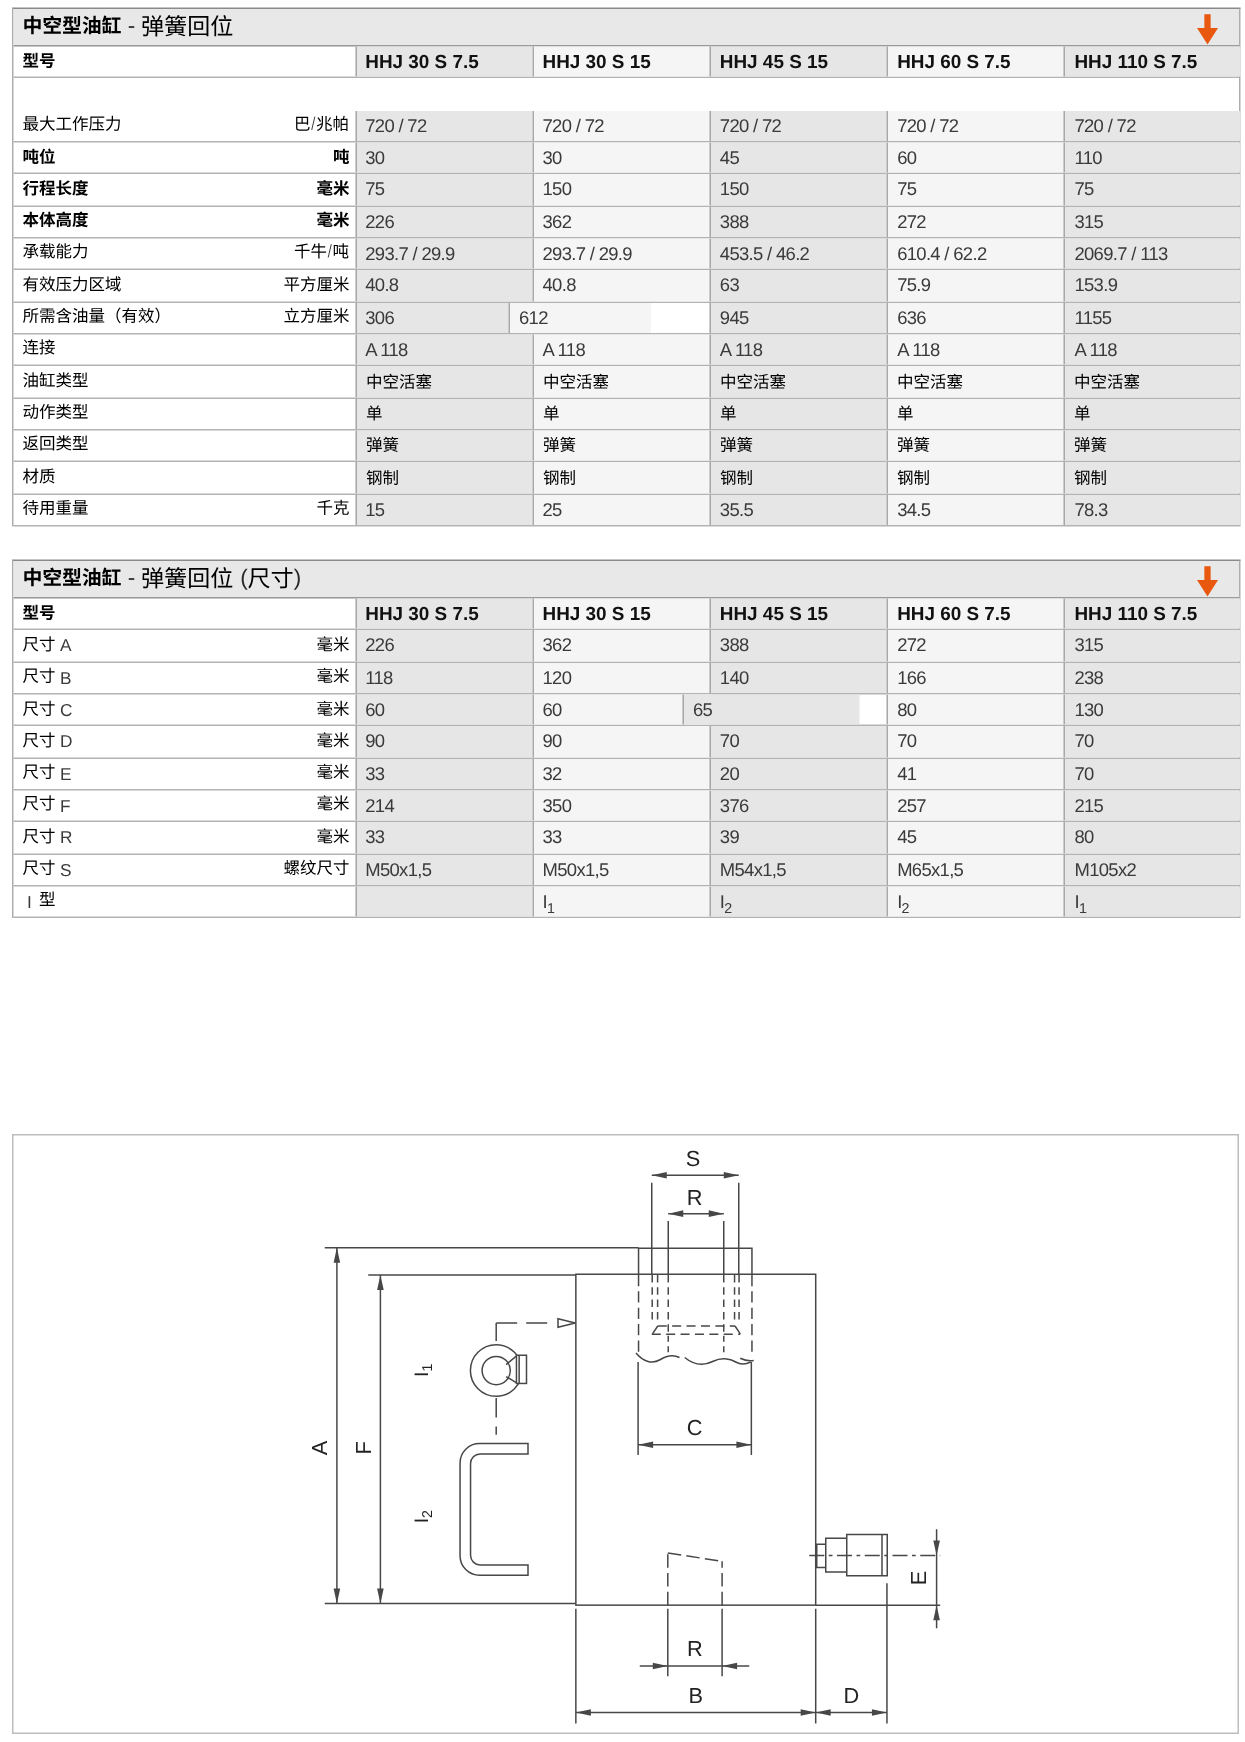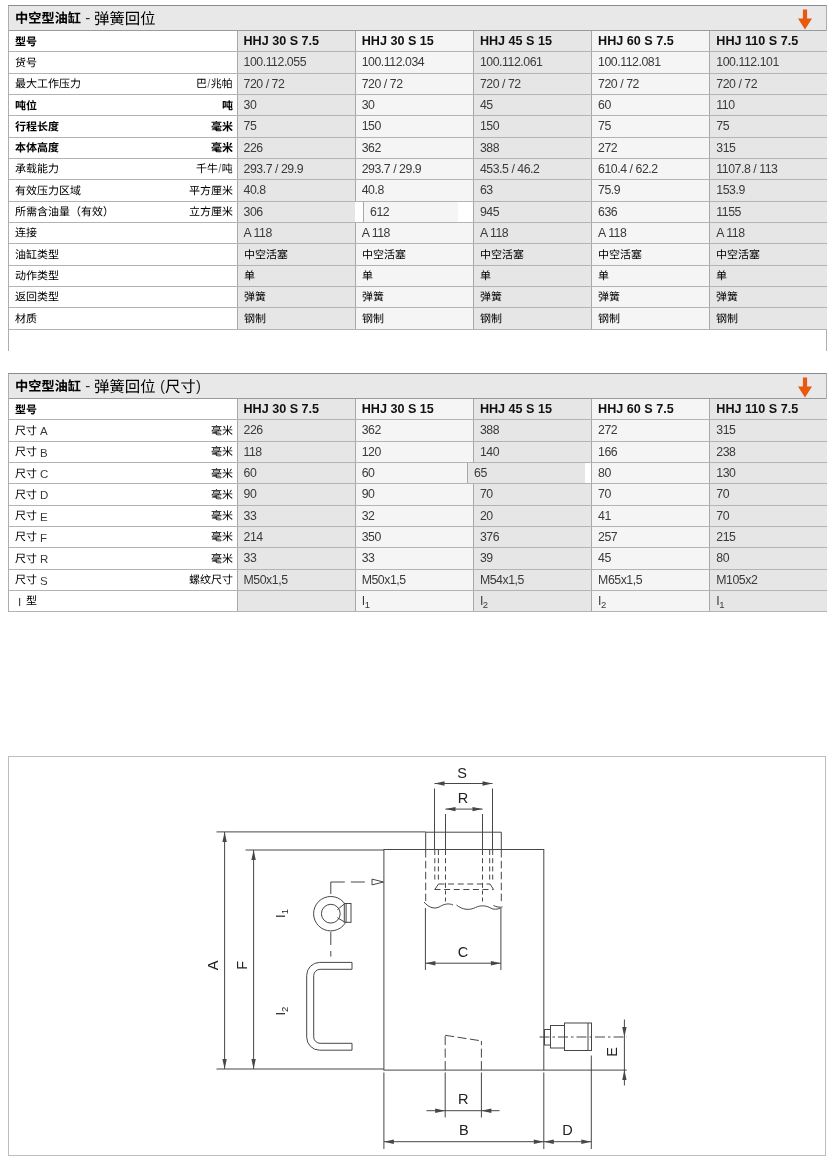--- a/index.html
+++ b/index.html
@@ -47,33 +47,20 @@
             <use href="#b578b" x="0"></use>
             <use href="#b53f7" x="1000"></use>
           </g>
         </svg></div>
       <div class="c dc g" style="left:227.5px;width:118.19999999999999px"><b>HHJ 30 S 7.5</b></div>
       <div class="c dc w" style="left:345.7px;width:118.19999999999999px"><b>HHJ 30 S 15</b></div>
       <div class="c dc g" style="left:463.9px;width:118.20000000000005px"><b>HHJ 45 S 15</b></div>
       <div class="c dc w" style="left:582.1px;width:118.19999999999993px"><b>HHJ 60 S 7.5</b></div>
       <div class="c dc g" style="left:700.3px;width:118.20000000000005px"><b>HHJ 110 S 7.5</b></div>
     </div>
-    <div class="row" style="top:46.33px">
-      <div class="c lc" style="left:0px;width:226.5px"><svg class="zk" style="width:22.0px;height:14.5px;" viewBox="0 0 2000 1320">
-          <g transform="matrix(1,0,0,-1,0,1042)">
-            <use href="#r8d27" x="0"></use>
-            <use href="#r53f7" x="1000"></use>
-          </g>
-        </svg></div>
-      <div class="c dc g" style="left:227.5px;width:118.19999999999999px">100.112.055</div>
-      <div class="c dc w" style="left:345.7px;width:118.19999999999999px">100.112.034</div>
-      <div class="c dc g" style="left:463.9px;width:118.20000000000005px">100.112.061</div>
-      <div class="c dc w" style="left:582.1px;width:118.19999999999993px">100.112.081</div>
-      <div class="c dc g" style="left:700.3px;width:118.20000000000005px">100.112.101</div>
-    </div>
     <div class="row" style="top:67.66px">
       <div class="c lc" style="left:0px;width:226.5px"><svg class="zk" style="width:66.0px;height:14.5px;" viewBox="0 0 6000 1320">
           <g transform="matrix(1,0,0,-1,0,1042)">
             <use href="#r6700" x="0"></use>
             <use href="#r5927" x="1000"></use>
             <use href="#r5de5" x="2000"></use>
             <use href="#r4f5c" x="3000"></use>
             <use href="#r538b" x="4000"></use>
             <use href="#r529b" x="5000"></use>
           </g>
@@ -161,21 +148,21 @@
               <use href="#r5343" x="0"></use>
               <use href="#r725b" x="1000"></use>
               <path d="M2075 -20 L2265 790" stroke="currentColor" stroke-width="58" fill="none"></path>
               <use href="#r5428" x="2340"></use>
             </g>
           </svg></span></div>
       <div class="c dc g" style="left:227.5px;width:118.19999999999999px">293.7 / 29.9</div>
       <div class="c dc w" style="left:345.7px;width:118.19999999999999px">293.7 / 29.9</div>
       <div class="c dc g" style="left:463.9px;width:118.20000000000005px">453.5 / 46.2</div>
       <div class="c dc w" style="left:582.1px;width:118.19999999999993px">610.4 / 62.2</div>
-      <div class="c dc g" style="left:700.3px;width:118.20000000000005px">1107.8 / 113</div>
+      <div class="c dc g" style="left:700.3px;width:118.20000000000005px">2069.7 / 113</div>
     </div>
     <div class="row" style="top:174.30999999999995px">
       <div class="c lc" style="left:0px;width:226.5px"><svg class="zk" style="width:66.0px;height:14.5px;" viewBox="0 0 6000 1320">
           <g transform="matrix(1,0,0,-1,0,1042)">
             <use href="#r6709" x="0"></use>
             <use href="#r6548" x="1000"></use>
             <use href="#r538b" x="2000"></use>
             <use href="#r529b" x="3000"></use>
             <use href="#r533a" x="4000"></use>
             <use href="#r57df" x="5000"></use>
@@ -209,21 +196,21 @@
           </g>
         </svg><span class="unit"><svg class="zk" style="width:44.0px;height:14.5px;" viewBox="0 0 4000 1320">
             <g transform="matrix(1,0,0,-1,0,1042)">
               <use href="#r7acb" x="0"></use>
               <use href="#r65b9" x="1000"></use>
               <use href="#r5398" x="2000"></use>
               <use href="#r7c73" x="3000"></use>
             </g>
           </svg></span></div>
       <div class="c dc g" style="left:227.5px;width:118.19999999999999px">306</div>
-      <div class="c dc w" style="left:354px;width:95px">612</div>
+      <div class="c dc w" style="left:330px;width:95px">612</div>
       <div class="c dc g" style="left:463.9px;width:118.20000000000005px">945</div>
       <div class="c dc w" style="left:582.1px;width:118.19999999999993px">636</div>
       <div class="c dc g" style="left:700.3px;width:118.20000000000005px">1155</div>
     </div>
     <div class="row" style="top:216.9699999999999px">
       <div class="c lc" style="left:0px;width:226.5px"><svg class="zk" style="width:22.0px;height:14.5px;" viewBox="0 0 2000 1320">
           <g transform="matrix(1,0,0,-1,0,1042)">
             <use href="#r8fde" x="0"></use>
             <use href="#r63a5" x="1000"></use>
           </g>
@@ -389,20 +376,40 @@
             <use href="#r94a2" x="0"></use>
             <use href="#r5236" x="1000"></use>
           </g>
         </svg></div>
       <div class="c dc g" style="left:700.3px;width:118.20000000000005px"><svg class="zk" style="width:22.0px;height:14.5px;" viewBox="0 0 2000 1320">
           <g transform="matrix(1,0,0,-1,0,1042)">
             <use href="#r94a2" x="0"></use>
             <use href="#r5236" x="1000"></use>
           </g>
         </svg></div>
+    </div>
+    <div class="row" style="top:323.61999999999983px">
+      <div class="c lc" style="left:0px;width:226.5px"><svg class="zk" style="width:44.0px;height:14.5px;" viewBox="0 0 4000 1320">
+          <g transform="matrix(1,0,0,-1,0,1042)">
+            <use href="#r5f85" x="0"></use>
+            <use href="#r7528" x="1000"></use>
+            <use href="#r91cd" x="2000"></use>
+            <use href="#r91cf" x="3000"></use>
+          </g>
+        </svg><span class="unit"><svg class="zk" style="width:22.0px;height:14.5px;" viewBox="0 0 2000 1320">
+            <g transform="matrix(1,0,0,-1,0,1042)">
+              <use href="#r5343" x="0"></use>
+              <use href="#r514b" x="1000"></use>
+            </g>
+          </svg></span></div>
+      <div class="c dc g" style="left:227.5px;width:118.19999999999999px">15</div>
+      <div class="c dc w" style="left:345.7px;width:118.19999999999999px">25</div>
+      <div class="c dc g" style="left:463.9px;width:118.20000000000005px">35.5</div>
+      <div class="c dc w" style="left:582.1px;width:118.19999999999993px">34.5</div>
+      <div class="c dc g" style="left:700.3px;width:118.20000000000005px">78.3</div>
     </div>
   </div>
 <div class="tbl" style="top:373px;height:239.29999999999998px">
     <div class="hdr"><svg class="zk" style="width:66.0px;height:17.4px;" viewBox="0 0 5000 1320">
         <g transform="matrix(1,0,0,-1,0,1042)">
           <use href="#b4e2d" x="0"></use>
           <use href="#b7a7a" x="1000"></use>
           <use href="#b578b" x="2000"></use>
           <use href="#b6cb9" x="3000"></use>
           <use href="#b7f38" x="4000"></use>
@@ -480,21 +487,21 @@
             <use href="#r5bf8" x="1000"></use>
           </g>
         </svg><span class="lt">C</span><span class="unit"><svg class="zk" style="width:22.0px;height:14.5px;" viewBox="0 0 2000 1320">
             <g transform="matrix(1,0,0,-1,0,1042)">
               <use href="#r6beb" x="0"></use>
               <use href="#r7c73" x="1000"></use>
             </g>
           </svg></span></div>
       <div class="c dc g" style="left:227.5px;width:118.19999999999999px">60</div>
       <div class="c dc w" style="left:345.7px;width:118.19999999999999px">60</div>
-      <div class="c dc g" style="left:458px;width:118.20000000000005px">65</div>
+      <div class="c dc g" style="left:446px;width:118.20000000000005px">65</div>
       <div class="c dc w" style="left:582.1px;width:118.19999999999993px">80</div>
       <div class="c dc g" style="left:700.3px;width:118.20000000000005px">130</div>
     </div>
     <div class="row" style="top:110.32px">
       <div class="c lc" style="left:0px;width:226.5px"><svg class="zk" style="width:22.0px;height:14.5px;" viewBox="0 0 2000 1320">
           <g transform="matrix(1,0,0,-1,0,1042)">
             <use href="#r5c3a" x="0"></use>
             <use href="#r5bf8" x="1000"></use>
           </g>
         </svg><span class="lt">D</span><span class="unit"><svg class="zk" style="width:22.0px;height:14.5px;" viewBox="0 0 2000 1320">

